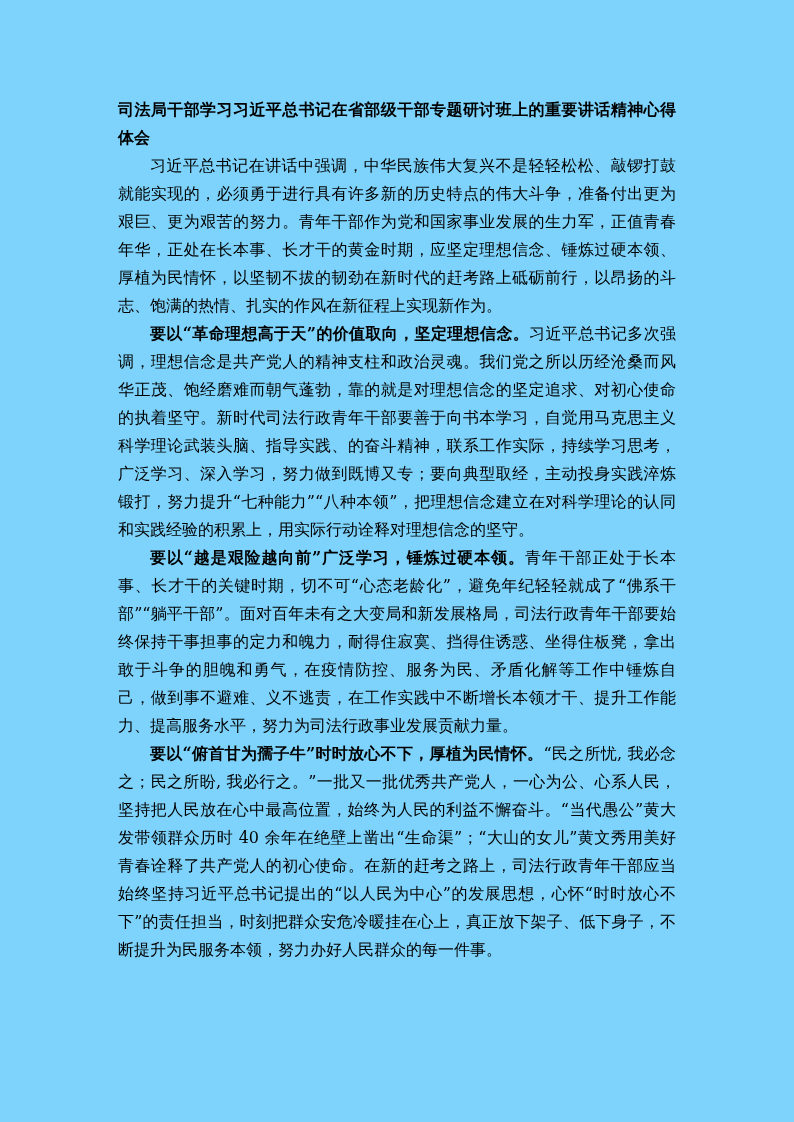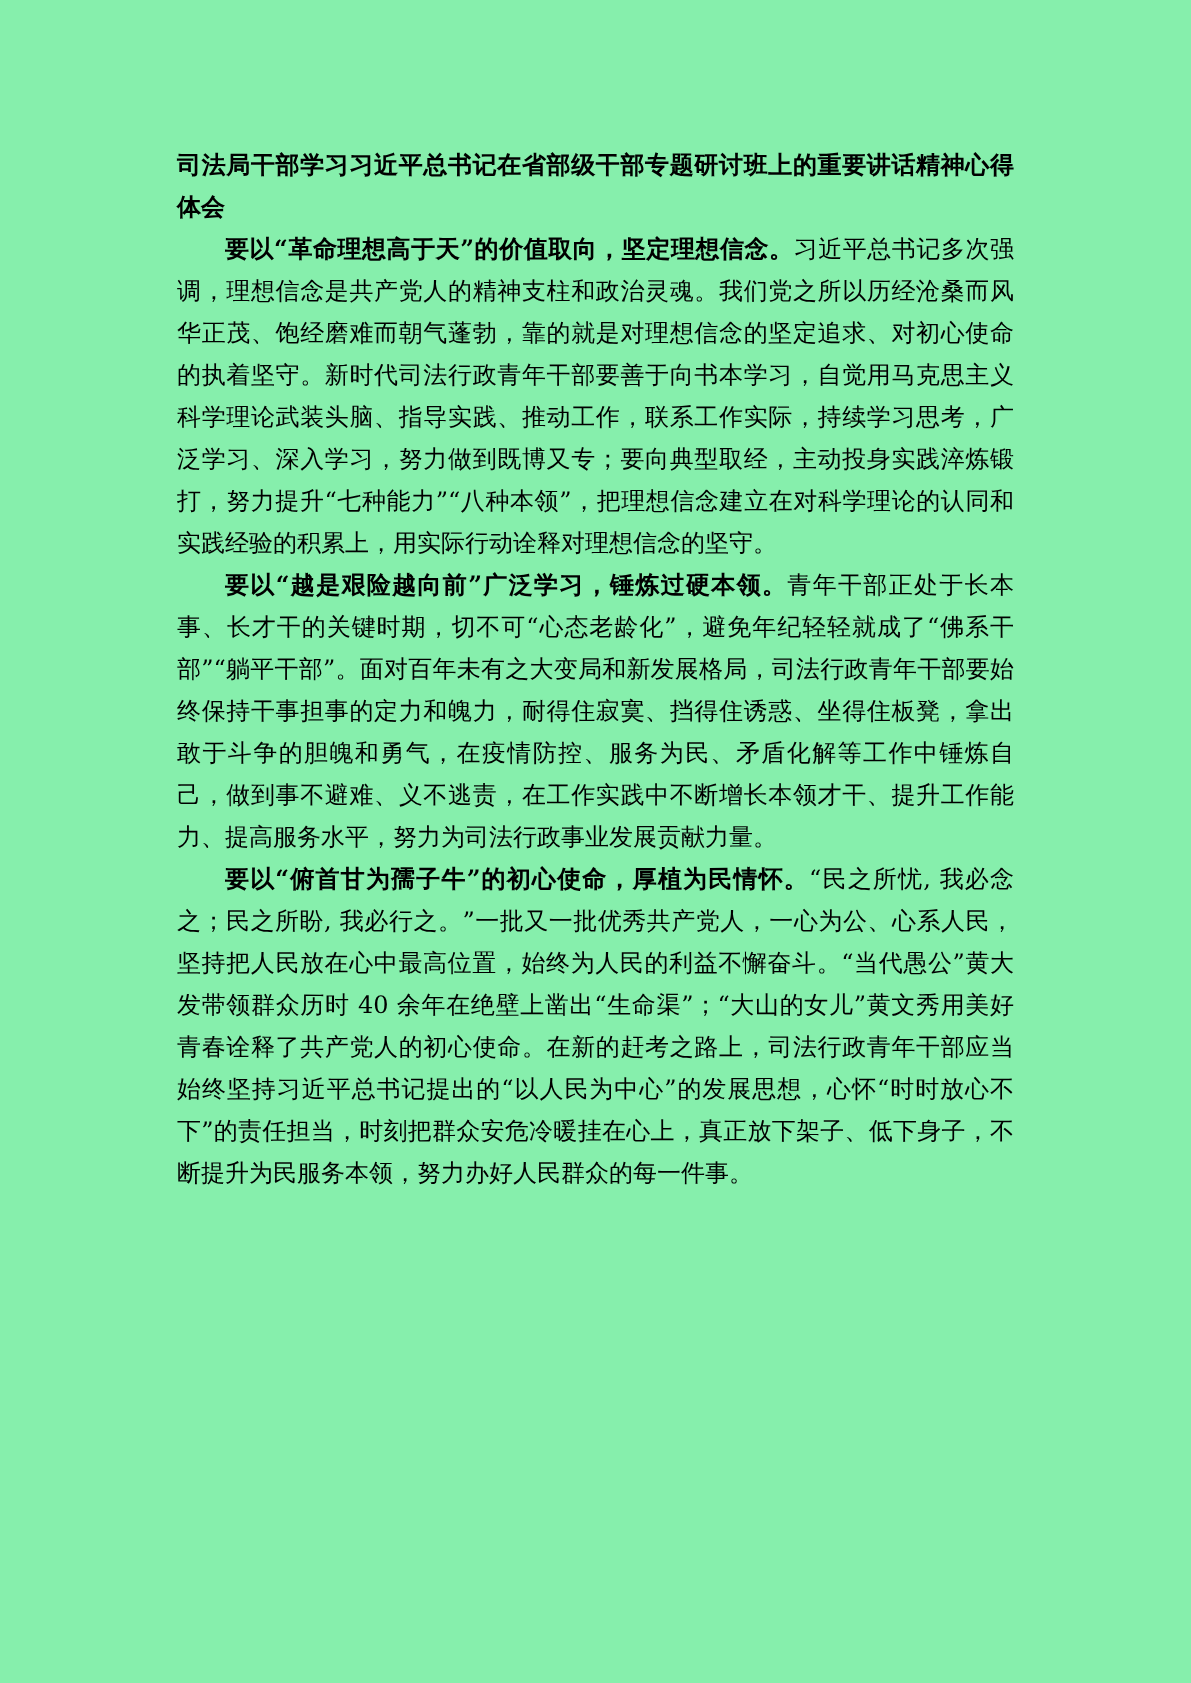--- a/index.html
+++ b/index.html
@@ -3,21 +3,21 @@
 <meta charset="utf-8">
 <style>
   html, body {
     margin: 0;
     padding: 0;
     background: #ffffff;
   }
   .page {
     width: 794px;
     height: 1122px;
-    background: #86efac;
+    background: #7dd3fc;
     box-sizing: border-box;
     padding: 96px 118px 0 118px;
     position: relative;
     overflow: hidden;
     font-family: "DejaVu Serif", "Liberation Serif", serif;
     color: #000000;
   }
   .doc-title {
     font-size: 16px;
     font-weight: bold;
@@ -39,19 +39,20 @@
     font-weight: bold;
     margin-top: 33px;
   }
 </style>
 </head>
 <body>
 
 <div class="page">
   <h1 class="doc-title">司法局干部学习习近平总书记在省部级干部专题研讨班上的重要讲话精神心得体会</h1>
 
+  <p class="para"><span class="lead"></span><span>习近平总书记在讲话中强调，中华民族伟大复兴不是轻轻松松、敲锣打鼓就能实现的，必须勇于进行具有许多新的历史特点的伟大斗争，准备付出更为艰巨、更为艰苦的努力。青年干部作为党和国家事业发展的生力军，正值青春年华，正处在长本事、长才干的黄金时期，应坚定理想信念、锤炼过硬本领、厚植为民情怀，以坚韧不拔的韧劲在新时代的赶考路上砥砺前行，以昂扬的斗志、饱满的热情、扎实的作风在新征程上实现新作为。</span></p>
 
-  <p class="para"><span class="lead">要以“革命理想高于天”的价值取向，坚定理想信念。</span><span>习近平总书记多次强调，理想信念是共产党人的精神支柱和政治灵魂。我们党之所以历经沧桑而风华正茂、饱经磨难而朝气蓬勃，靠的就是对理想信念的坚定追求、对初心使命的执着坚守。新时代司法行政青年干部要善于向书本学习，自觉用马克思主义科学理论武装头脑、指导实践、推动工作，联系工作实际，持续学习思考，广泛学习、深入学习，努力做到既博又专；要向典型取经，主动投身实践淬炼锻打，努力提升“七种能力”“八种本领”，把理想信念建立在对科学理论的认同和实践经验的积累上，用实际行动诠释对理想信念的坚守。</span></p>
+  <p class="para"><span class="lead">要以“革命理想高于天”的价值取向，坚定理想信念。</span><span>习近平总书记多次强调，理想信念是共产党人的精神支柱和政治灵魂。我们党之所以历经沧桑而风华正茂、饱经磨难而朝气蓬勃，靠的就是对理想信念的坚定追求、对初心使命的执着坚守。新时代司法行政青年干部要善于向书本学习，自觉用马克思主义科学理论武装头脑、指导实践、的奋斗精神，联系工作实际，持续学习思考，广泛学习、深入学习，努力做到既博又专；要向典型取经，主动投身实践淬炼锻打，努力提升“七种能力”“八种本领”，把理想信念建立在对科学理论的认同和实践经验的积累上，用实际行动诠释对理想信念的坚守。</span></p>
 
   <p class="para"><span class="lead">要以“越是艰险越向前”广泛学习，锤炼过硬本领。</span><span>青年干部正处于长本事、长才干的关键时期，切不可“心态老龄化”，避免年纪轻轻就成了“佛系干部”“躺平干部”。面对百年未有之大变局和新发展格局，司法行政青年干部要始终保持干事担事的定力和魄力，耐得住寂寞、挡得住诱惑、坐得住板凳，拿出敢于斗争的胆魄和勇气，在疫情防控、服务为民、矛盾化解等工作中锤炼自己，做到事不避难、义不逃责，在工作实践中不断增长本领才干、提升工作能力、提高服务水平，努力为司法行政事业发展贡献力量。</span></p>
 
-  <p class="para"><span class="lead">要以“俯首甘为孺子牛”的初心使命，厚植为民情怀。</span><span>“民之所忧, 我必念之；民之所盼, 我必行之。”一批又一批优秀共产党人，一心为公、心系人民，坚持把人民放在心中最高位置，始终为人民的利益不懈奋斗。“当代愚公”黄大发带领群众历时 40 余年在绝壁上凿出“生命渠”；“大山的女儿”黄文秀用美好青春诠释了共产党人的初心使命。在新的赶考之路上，司法行政青年干部应当始终坚持习近平总书记提出的“以人民为中心”的发展思想，心怀“时时放心不下”的责任担当，时刻把群众安危冷暖挂在心上，真正放下架子、低下身子，不断提升为民服务本领，努力办好人民群众的每一件事。</span></p>
+  <p class="para"><span class="lead">要以“俯首甘为孺子牛”时时放心不下，厚植为民情怀。</span><span>“民之所忧, 我必念之；民之所盼, 我必行之。”一批又一批优秀共产党人，一心为公、心系人民，坚持把人民放在心中最高位置，始终为人民的利益不懈奋斗。“当代愚公”黄大发带领群众历时 40 余年在绝壁上凿出“生命渠”；“大山的女儿”黄文秀用美好青春诠释了共产党人的初心使命。在新的赶考之路上，司法行政青年干部应当始终坚持习近平总书记提出的“以人民为中心”的发展思想，心怀“时时放心不下”的责任担当，时刻把群众安危冷暖挂在心上，真正放下架子、低下身子，不断提升为民服务本领，努力办好人民群众的每一件事。</span></p>
 </div>
 
 </body></html>

